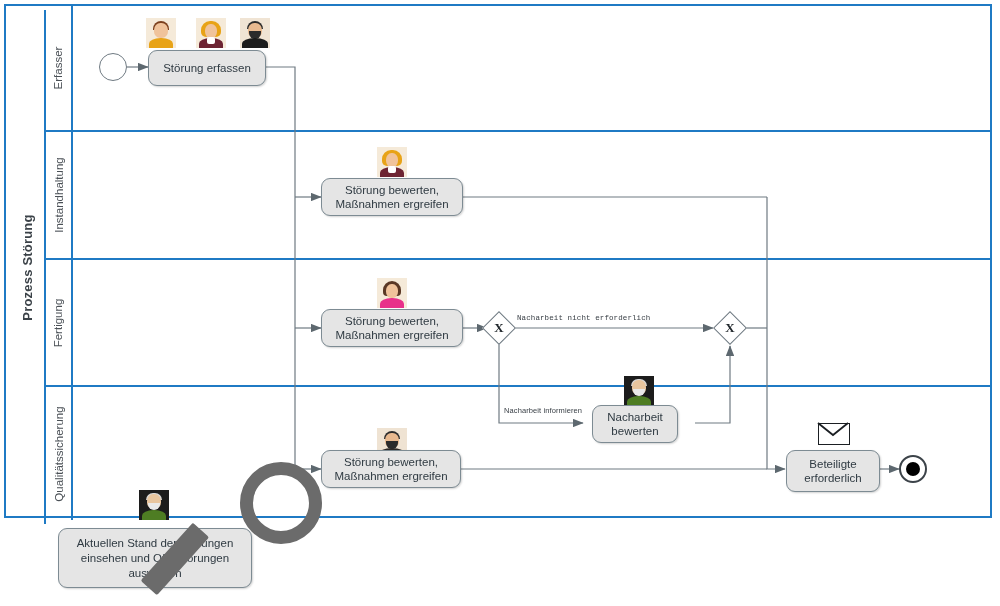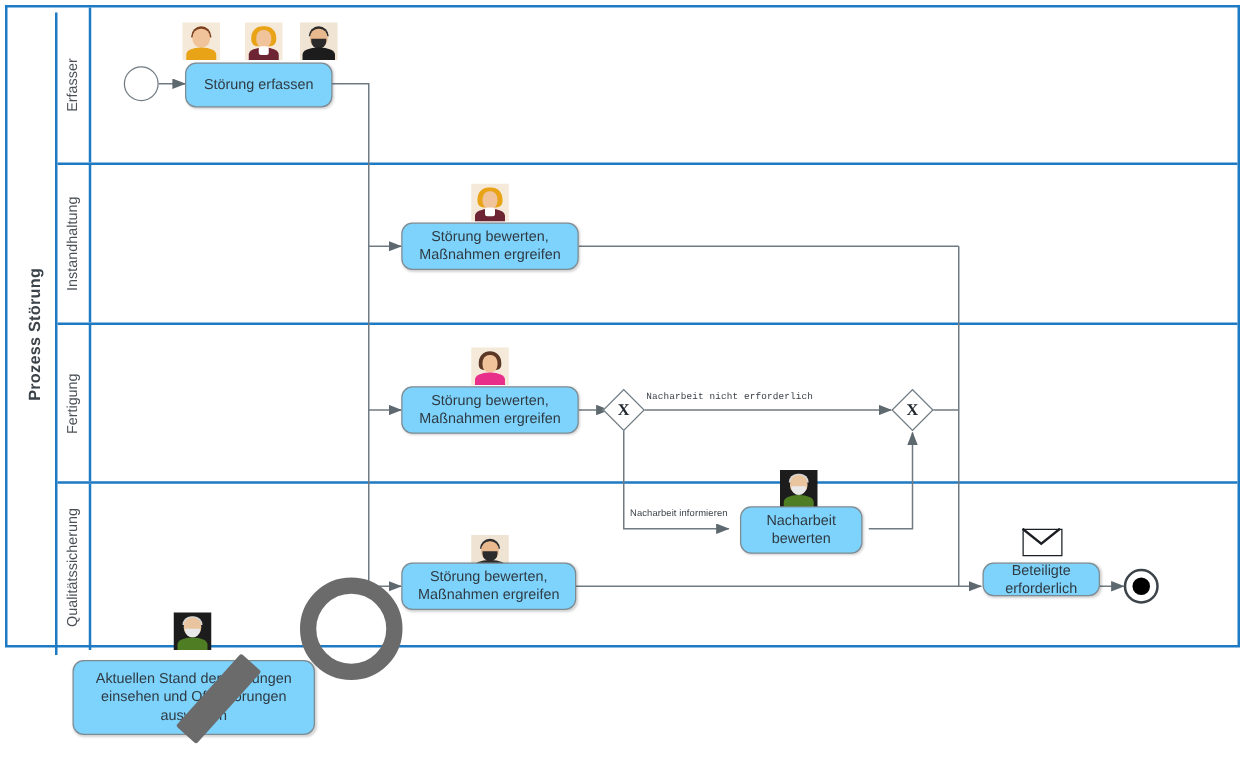--- a/index.html
+++ b/index.html
@@ -35,21 +35,21 @@
     display:flex;align-items:center;justify-content:center;
   }
   .lane-head span{
     transform:rotate(-90deg);white-space:nowrap;
     font-size:11.5px;color:#4a5056;
   }
 
   
   .task{
     position:absolute;box-sizing:border-box;
-    background:#7dd3fc;border:1px solid #7d8b93;border-radius:9px;
+    background:#e5e5e5;border:1px solid #7d8b93;border-radius:9px;
     display:flex;align-items:center;justify-content:center;text-align:center;
     font-size:11.5px;line-height:14px;color:#2f3a42;
     box-shadow:1px 1px 2px rgba(0,0,0,.18);
     padding:0 6px;
   }
   .event{
     position:absolute;border-radius:50%;box-sizing:border-box;background:#fff;
   }
   .start-event{border:1.6px solid #6f7a82;}
   .end-event{border:2.4px solid #3c4349;}
@@ -223,26 +223,26 @@
   <div class="task" style="left:321px;top:309px;width:142px;height:38px;flex-direction:column;">
     <span>Störung bewerten,</span>
     <span>Maßnahmen ergreifen</span>
   </div>
 
   <div class="task" style="left:321px;top:450px;width:140px;height:38px;flex-direction:column;">
     <span>Störung bewerten,</span>
     <span>Maßnahmen ergreifen</span>
   </div>
 
-  <div class="task" style="left:592px;top:405px;width:98px;height:38px;flex-direction:column;">
+  <div class="task" style="left:592px;top:405px;width:86px;height:38px;flex-direction:column;">
     <span>Nacharbeit</span>
     <span>bewerten</span>
   </div>
 
-  <div class="task" style="left:786px;top:450px;width:94px;height:27px;flex-direction:column;">
+  <div class="task" style="left:786px;top:450px;width:94px;height:42px;flex-direction:column;">
     <span>Beteiligte</span>
     <span>erforderlich</span>
   </div>
 
   <div class="task" style="left:58px;top:528px;width:194px;height:60px;flex-direction:column;line-height:15px;">
     <span>Aktuellen Stand der Störungen</span>
     <span>einsehen und Ofenstörungen</span>
     <span>auswerten</span>
   </div>
 

